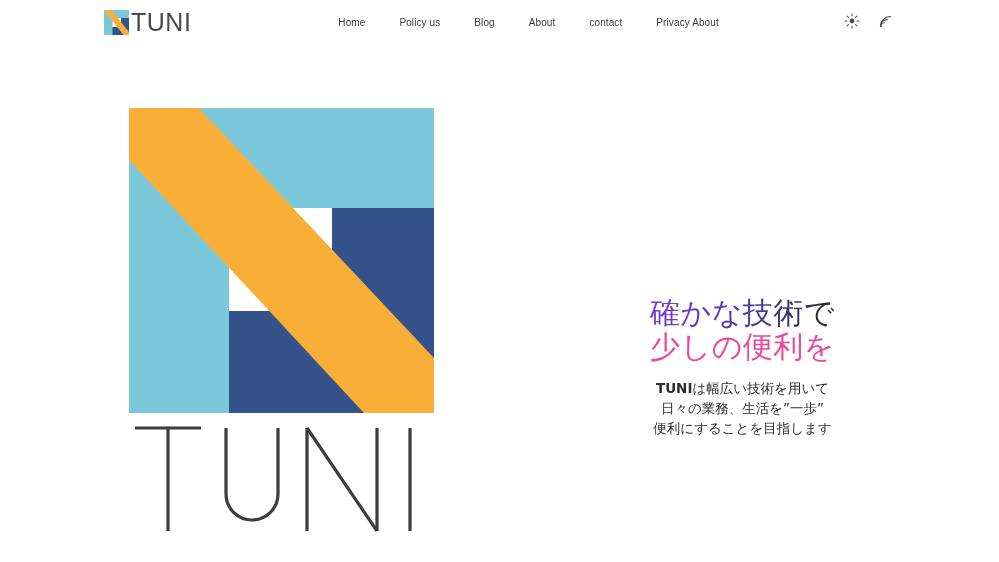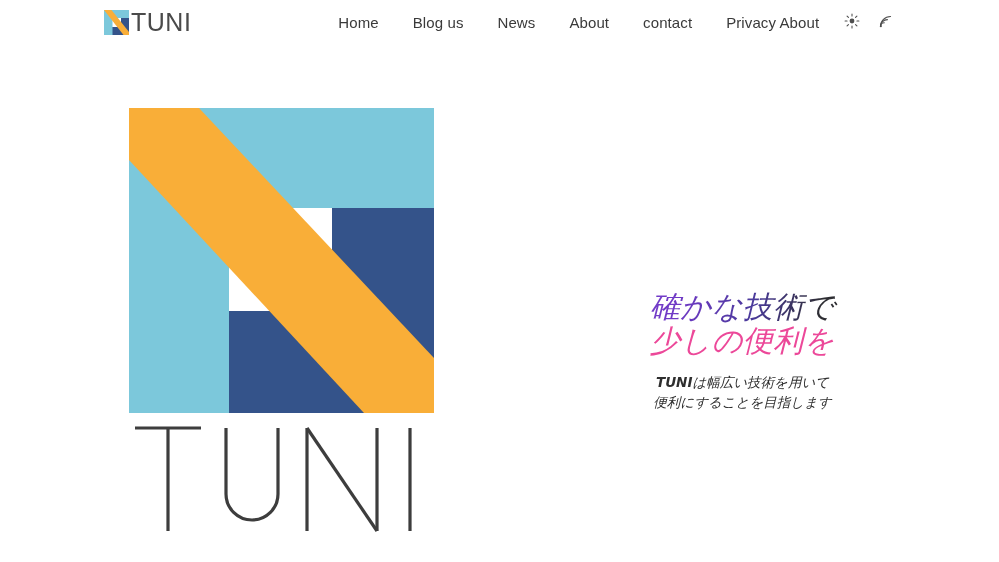--- a/index.html
+++ b/index.html
@@ -51,21 +51,21 @@
   }
 
   .main-nav {
     display: flex;
     align-items: center;
     gap: 34px;
     margin-left: 147px;
   }
 
   .nav-link {
-    font-size: 15px;
+    font-size: 10px;
     color: #3a3a3a;
     text-decoration: none;
     white-space: nowrap;
     letter-spacing: 0.1px;
   }
 
   .header-tools {
     position: absolute;
     right: 104px;
     top: 0;
@@ -110,24 +110,23 @@
 
   .logo-wordmark {
     display: block;
     width: 305px;
     margin-top: 3px;
   }
 
   .hero-copy {
     position: absolute;
     left: 605px;
-    top: 245px;
+    top: 251px;
     width: 275px;
     text-align: center;
-    font-style: italic;
   }
 
   .hero-title {
     font-size: 30px;
     line-height: 34px;
     font-weight: 400;
     letter-spacing: 0.5px;
     font-family: "DejaVu Sans", "Liberation Sans", sans-serif;
   }
 
@@ -171,22 +170,22 @@
         <path d="M34 32 H68 V68 H34 Z" fill="#ffffff"></path>
         <path d="M34 68 H68 V100 H34 Z" fill="#34538a"></path>
         <path d="M0 0 H30 L100 88 V100 H78 Z" fill="#f9ae38"></path>
       </svg>
     </span>
     <span class="brand-text">TUNI</span>
   </a>
 
   <nav class="main-nav">
     <a class="nav-link" href="#">Home</a>
-    <a class="nav-link" href="#">Blog us</a>
-    <a class="nav-link" href="#">News</a>
+    <a class="nav-link" href="#">Policy us</a>
+    <a class="nav-link" href="#">Blog</a>
     <a class="nav-link" href="#">About</a>
     <a class="nav-link" href="#">contact</a>
     <a class="nav-link" href="#">Privacy About</a>
   </nav>
 
   <div class="header-tools">
     <button class="tool-btn" aria-label="theme">
       <span>
         <svg width="16" height="16" viewBox="0 0 24 24" fill="none" stroke="#4f4f4f" stroke-width="1.6" stroke-linecap="round" aria-hidden="true">
           <circle cx="12" cy="12" r="3.6" fill="#4f4f4f" stroke="none"></circle>
@@ -254,16 +253,17 @@
   </div>
 
   <div class="hero-copy">
     <h1 class="hero-title">
       <span class="line-accent">確かな技術で</span>
       <span class="line-plain">少しの便利を</span>
     </h1>
 
     <p class="hero-desc">
       <span class="hero-desc-line"><span class="strong">TUNI</span><span>は幅広い技術を用いて</span></span>
+      <span class="hero-desc-line">日々の業務、生活を”一歩”</span>
       <span class="hero-desc-line">便利にすることを目指します</span>
     </p>
   </div>
 </main>
 
 </body></html>

